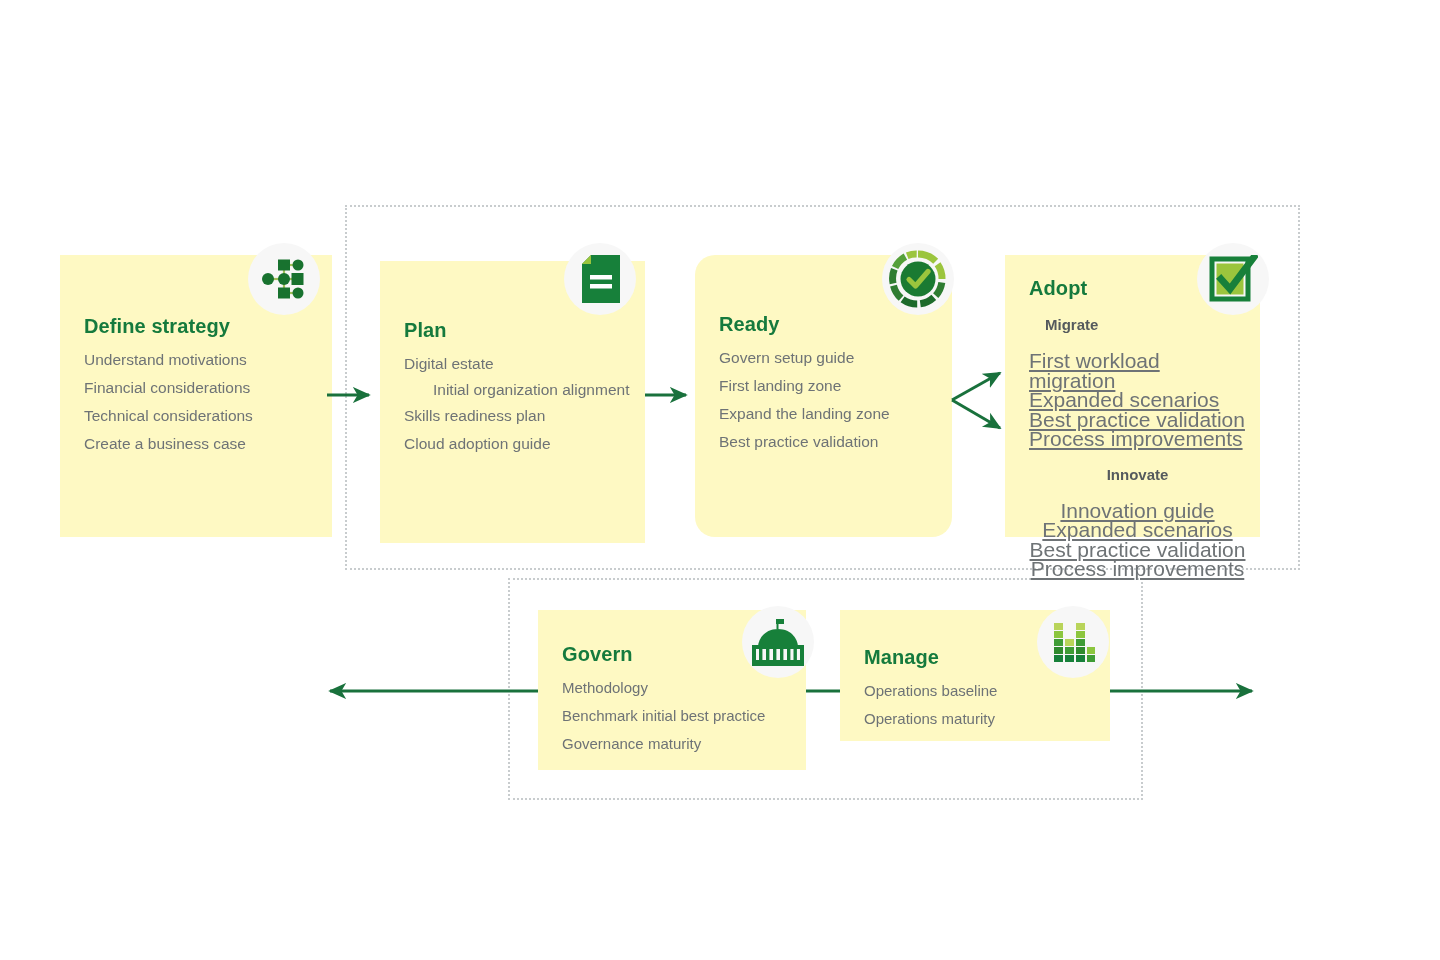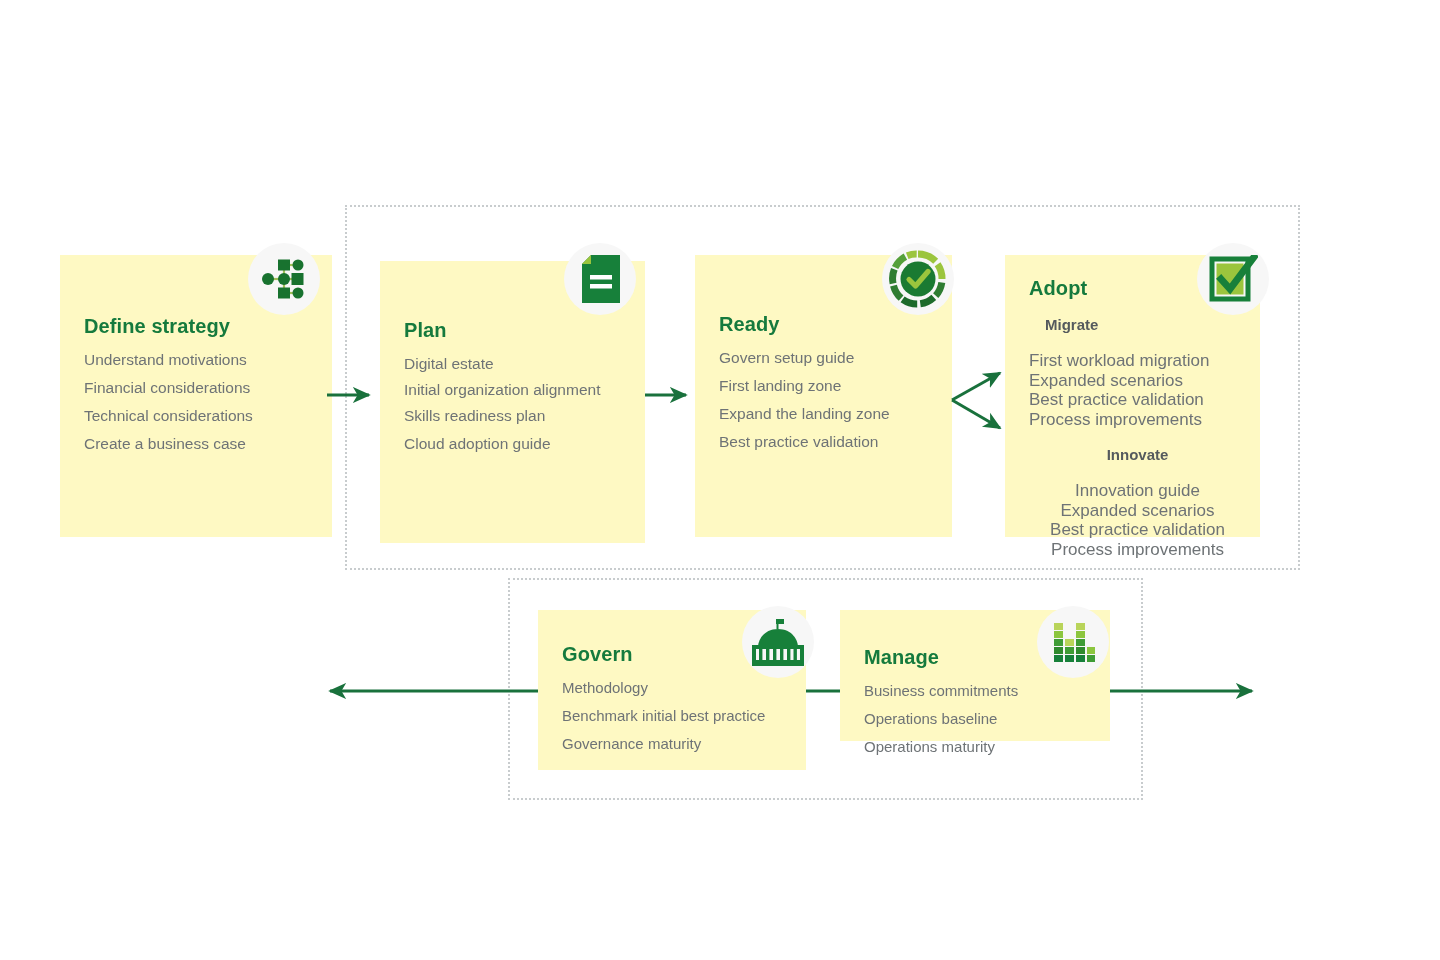--- a/index.html
+++ b/index.html
@@ -32,21 +32,21 @@
 
   
   .card {
     position: absolute;
     background: #fef9c3;
     box-sizing: border-box;
     padding: 14px;
   }
   #card-strategy { left: 60px;   top: 255px; width: 272px; height: 282px; }
   #card-plan     { left: 380px;  top: 261px; width: 265px; height: 282px; }
-  #card-ready    { left: 695px;  top: 255px; width: 257px; height: 282px; }
+  #card-ready    { left: 695px;  top: 255px; width: 257px; height: 282px; border-radius: 20px; }
   #card-adopt    { left: 1005px; top: 255px; width: 255px; height: 282px; }
   #card-govern   { left: 538px;  top: 610px; width: 268px; height: 160px; }
   #card-manage   { left: 840px;  top: 610px; width: 270px; height: 131px; }
 
   .card-body {
     position: absolute;
     left: 24px;
     right: 14px;
   }
   #card-strategy .card-body { top: 60px; }
@@ -67,21 +67,21 @@
   #card-adopt .card-title { font-size: 20px; margin-bottom: 7px; }
 
   .item-list { margin: 0; padding: 0; list-style: none; }
   .item {
     color: #6e7376;
     font-size: 15.5px;
     line-height: 28px;
     white-space: normal;
   }
   
-  #card-adopt .item  { font-size: 17px; line-height: 19.5px; }
+  #card-adopt .item  { font-size: 21px; line-height: 19.5px; text-decoration: underline; }
   #card-govern .item { font-size: 15px; line-height: 28px; }
   #card-manage .item { font-size: 15px; line-height: 28px; }
 
   .sub-title {
     color: #555a5d;
     font-size: 15px;
     font-weight: bold;
     line-height: 20px;
     margin: 16px;
   }
@@ -132,21 +132,21 @@
         <li class="item">Create a business case</li>
       </ul>
     </div>
   </div>
 
   <div class="card" id="card-plan">
     <div class="card-body">
       <div class="card-title">Plan</div>
       <ul class="item-list">
         <li class="item">Digital estate</li>
-        <li class="item" style="line-height:24px;">Initial organization alignment</li>
+        <li class="item" style="line-height:24px;margin-left:29px;">Initial organization alignment</li>
         <li class="item">Skills readiness plan</li>
         <li class="item">Cloud adoption guide</li>
       </ul>
     </div>
   </div>
 
   <div class="card" id="card-ready">
     <div class="card-body">
       <div class="card-title">Ready</div>
       <ul class="item-list">
@@ -192,21 +192,20 @@
         <li class="item">Benchmark initial best practice</li>
         <li class="item">Governance maturity</li>
       </ul>
     </div>
   </div>
 
   <div class="card" id="card-manage">
     <div class="card-body">
       <div class="card-title">Manage</div>
       <ul class="item-list">
-        <li class="item">Business commitments</li>
         <li class="item">Operations baseline</li>
         <li class="item">Operations maturity</li>
       </ul>
     </div>
   </div>
 
   <div class="icon-badge" id="icon-strategy">
     <svg width="46" height="42" viewBox="0 0 46 42" aria-hidden="true">
       <g stroke="#9fbf5a" stroke-width="2.2">
         <line x1="10" y1="21" x2="23" y2="21"></line>

